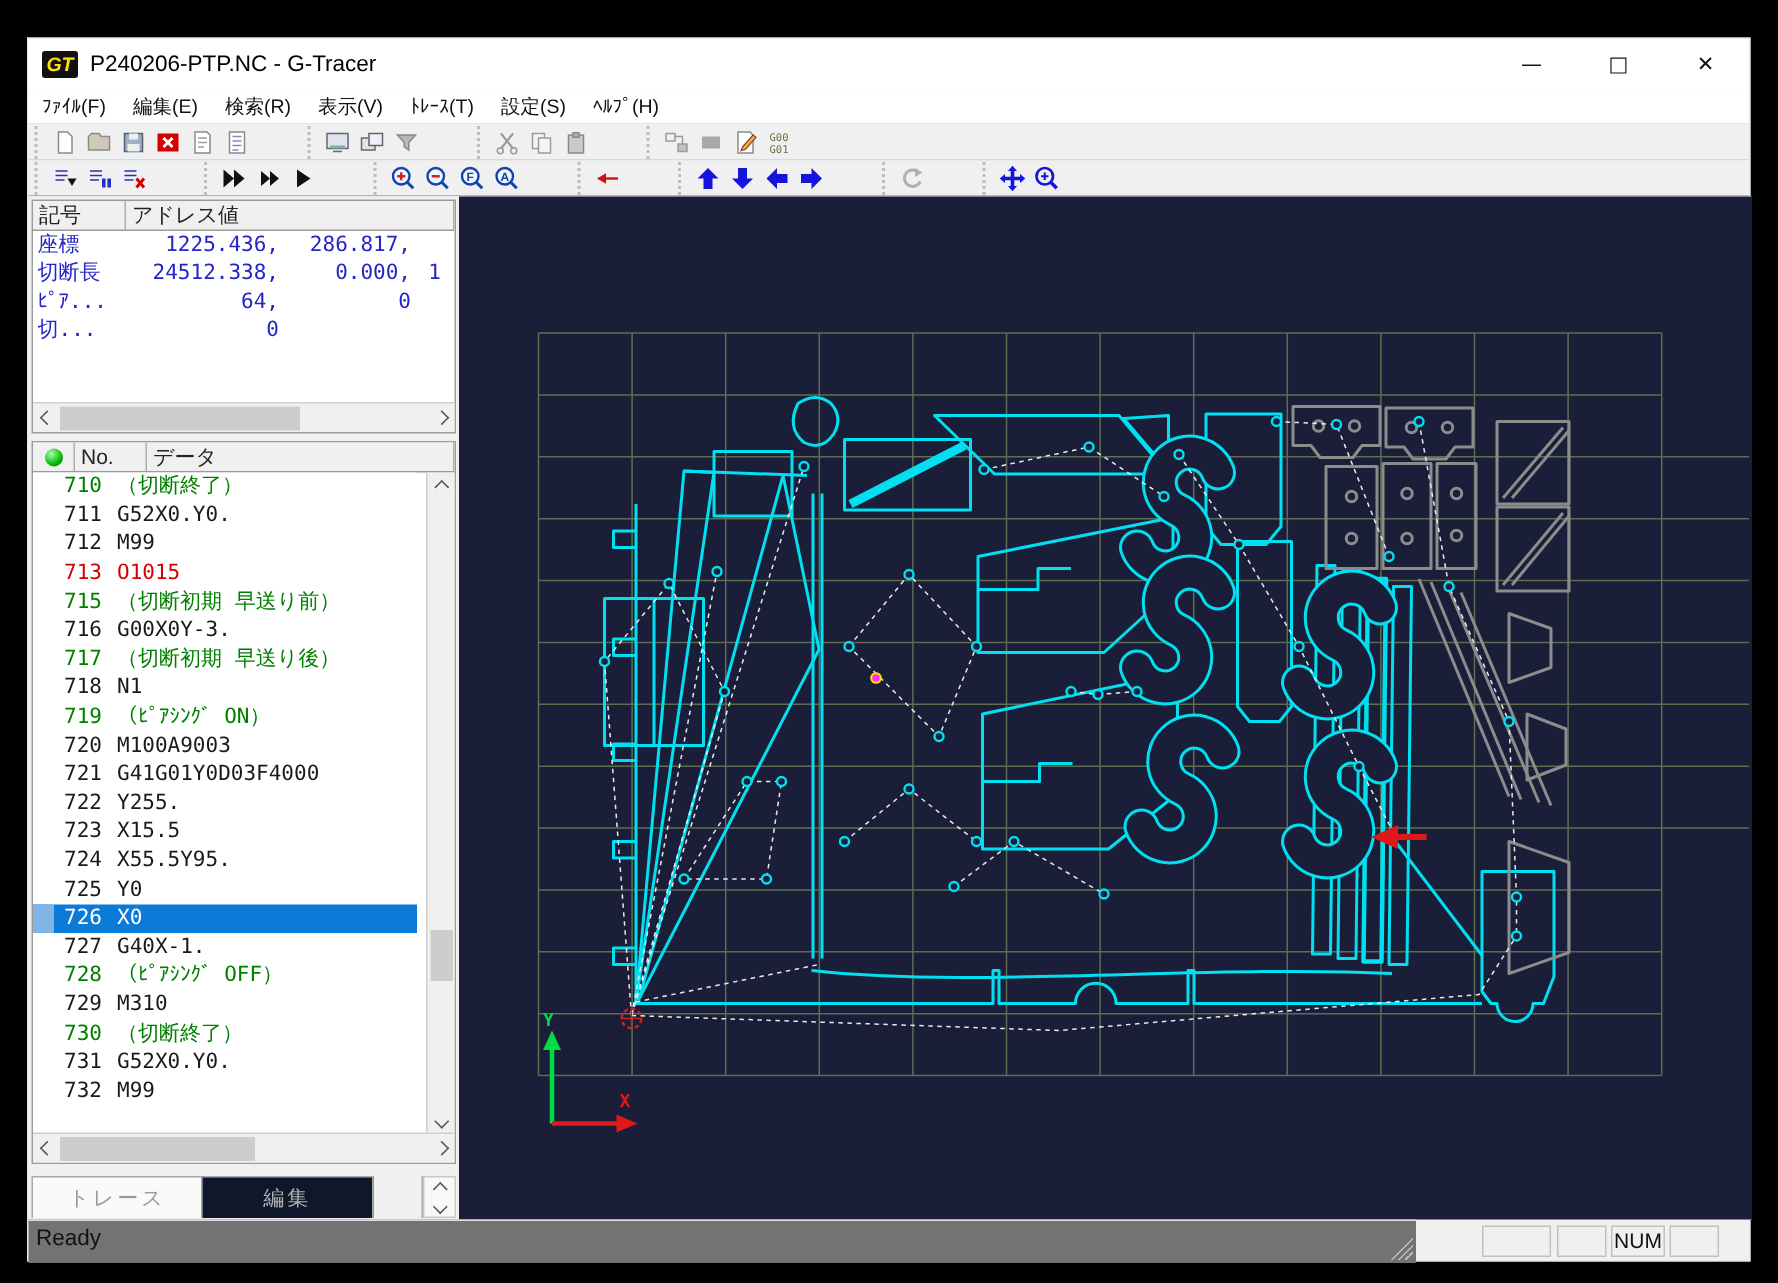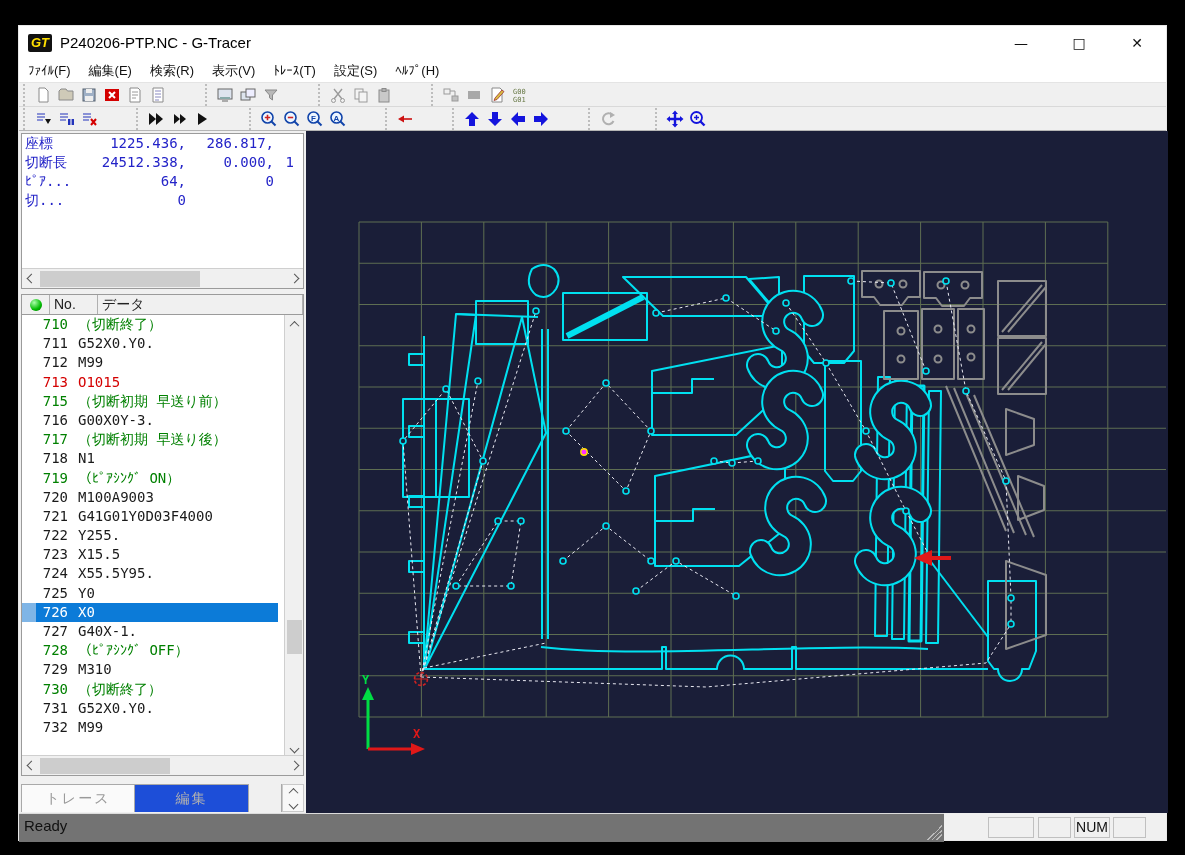--- a/index.html
+++ b/index.html
@@ -88,21 +88,21 @@
   .chev.up { transform:rotate(-135deg) translate(-1px,-1px); }
   .chev.down { transform:rotate(45deg); }
   .chev.left { transform:rotate(135deg); }
   .chev.right { transform:rotate(-45deg); }
 
   
   #tabrow { position:absolute; left:2px; top:653px; width:283px; height:28px; display:flex; }
   .trace-tab { width:114px; height:28px; border:1px solid #a9a9a9; border-bottom:none;
     background:#fafafa; color:#9a9a9a; font-size:14px; display:flex; align-items:center;
     justify-content:center; letter-spacing:2px; }
-  .trace-tab.inactive { background:#1d4ed8; color:#b0b0b0; border-left:none; }
+  .trace-tab.inactive { background:#0f172a; color:#b0b0b0; border-left:none; }
   .tab-filler { flex:1; border-bottom:none; border-right:1px solid #a9a9a9; }
   .spinner { width:22px; height:28px; background:#f8f8f8; border:1px solid #c9c9c9;
     display:flex; flex-direction:column; align-items:center; justify-content:space-around; }
 
   
   #canvas-wrap { position:absolute; left:287px; top:0; width:862px; height:682px;
     background:#1a1e38; }
 
   
   #statusbar { position:absolute; left:0; top:787px; width:925px; height:29px; background:#737373;
@@ -377,20 +377,24 @@
               <path d="M7.5,5 v5 M5,7.5 h5" stroke="#1414dd" stroke-width="1.4"></path>
             </svg>
           </span>
         </div>
       </div>
 
     <div id="main">
       <div id="leftpane">
 
         <div class="panel" id="symtable">
+          <div class="grid-header">
+            <div class="hcell" style="width:62px">記号</div>
+            <div class="hcell" style="flex:1">アドレス値</div>
+          </div>
           <div class="sym-rows" id="symrows">
               <div class="sym-row">
                 <span class="sym-name">座標</span>
     <span class="sym-v1">1225.436,</span>
     <span class="sym-v2">286.817,</span>
     <span class="sym-v3"></span>
               </div>
               <div class="sym-row">
                 <span class="sym-name">切断長</span>
     <span class="sym-v1">24512.338,</span>

